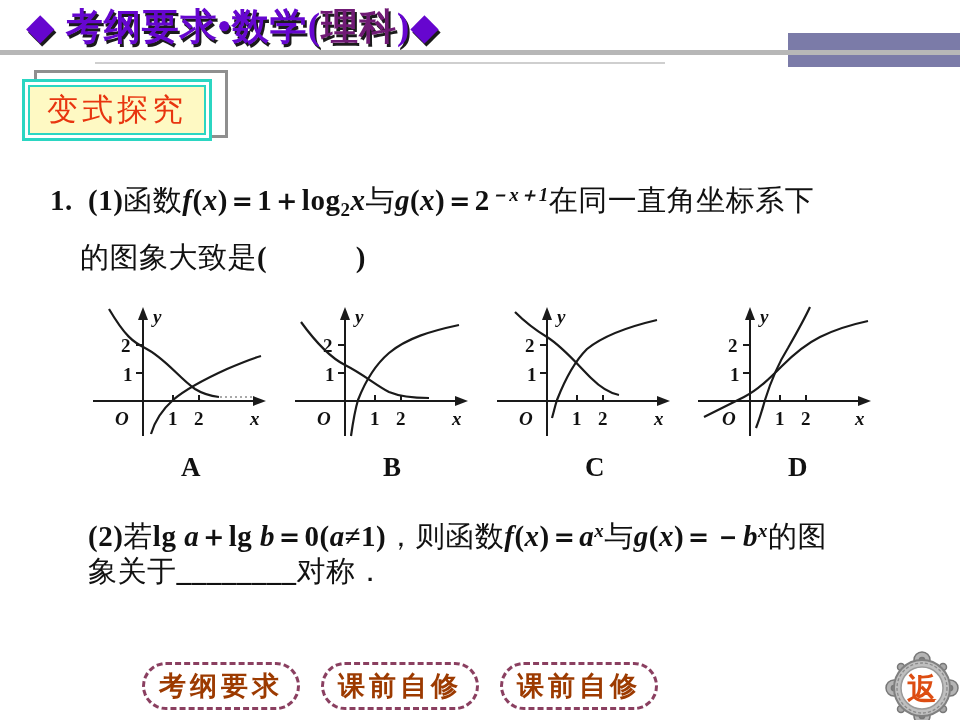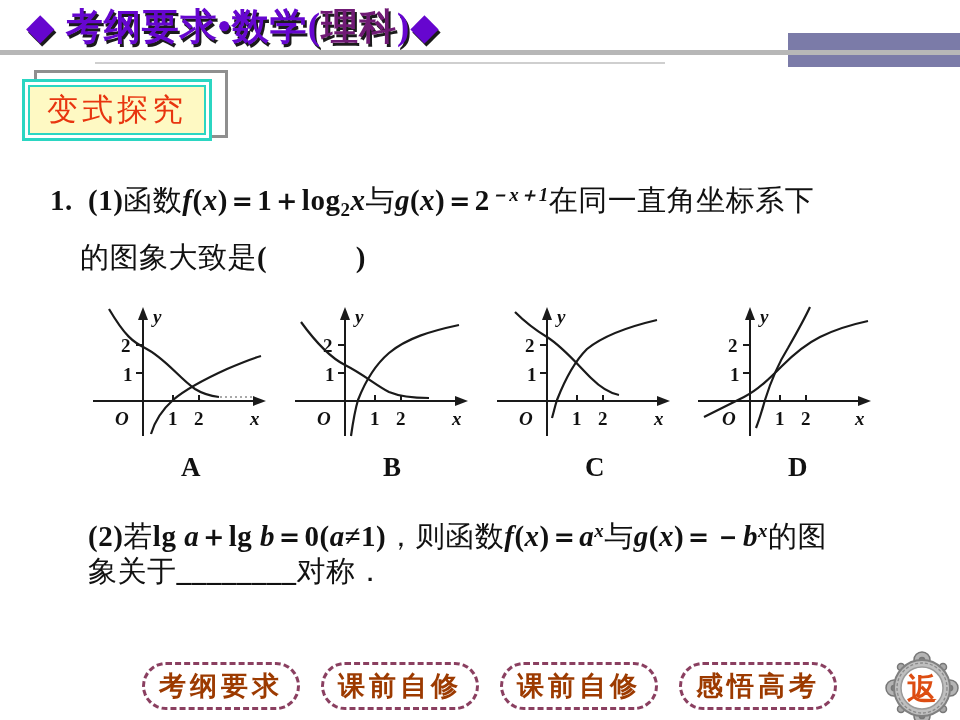--- a/index.html
+++ b/index.html
@@ -165,21 +165,20 @@
   </div>
 
 <div class="qline" style="left:88px;top:517px;"><span class="seg-b">(2)</span><span class="seg-r">若</span><span class="seg-b">lg </span><span class="seg-bi">a</span><span class="seg-b">＋lg </span><span class="seg-bi">b</span><span class="seg-b">＝0(</span><span class="seg-bi">a</span><span class="seg-b">≠1)</span><span class="seg-r">，则函数</span><span class="seg-bi">f</span><span class="seg-b">(</span><span class="seg-bi">x</span><span class="seg-b">)＝</span><span class="seg-bi">a</span><span class="seg-sup">x</span><span class="seg-r">与</span><span class="seg-bi">g</span><span class="seg-b">(</span><span class="seg-bi">x</span><span class="seg-b">)＝－</span><span class="seg-bi">b</span><span class="seg-sup">x</span><span class="seg-r">的图</span></div>
 
 <div class="qline" style="left:88px;top:552px;"><span class="seg-r">象关于</span><span class="seg-b">________</span><span class="seg-r">对称．</span></div>
 
 <div class="footer">
   <button class="navbtn">考纲要求</button>
   <button class="navbtn">课前自修</button>
   <button class="navbtn">课前自修</button>
-  <button class="navbtn">感悟高考</button>
 </div>
 
 <div class="seal">
   <svg viewBox="0 0 76 76" width="76" height="76">
     <g stroke="#777777" stroke-width="1.5">
       <circle cx="38" cy="10" r="8" fill="#b4b4b4"></circle>
       <circle cx="38" cy="66" r="8" fill="#b4b4b4"></circle>
       <circle cx="10" cy="38" r="8" fill="#b4b4b4"></circle>
       <circle cx="66" cy="38" r="8" fill="#b4b4b4"></circle>
       <circle cx="17" cy="17" r="3.5" fill="#a9a9a9"></circle>

